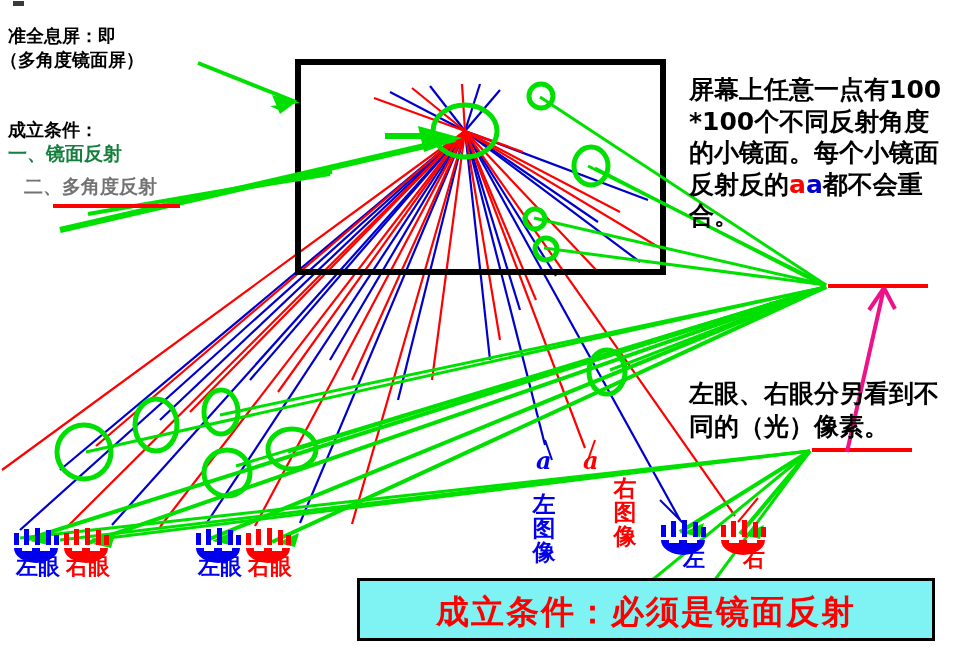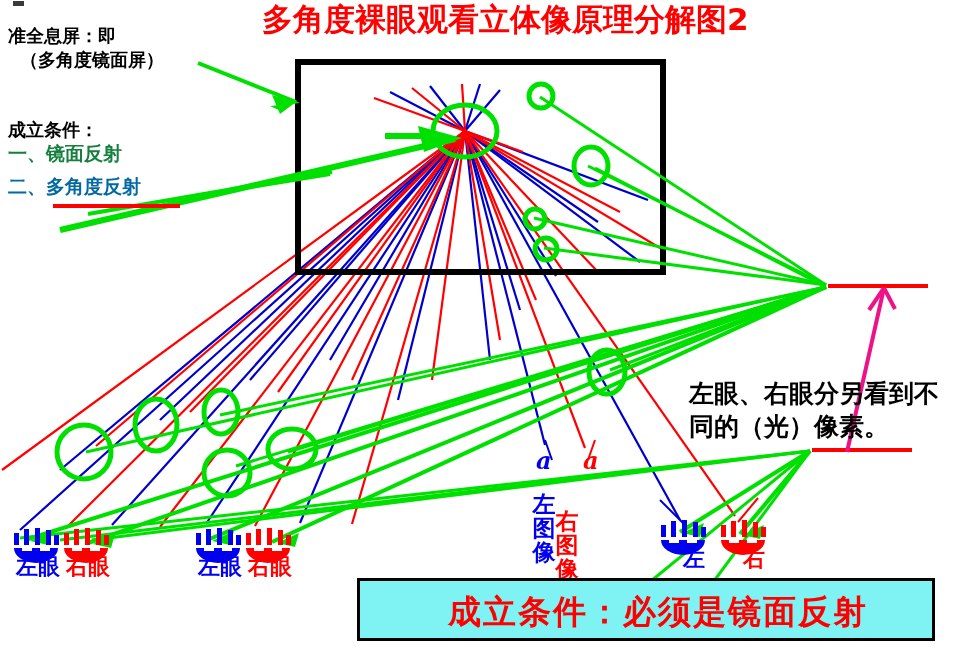--- a/index.html
+++ b/index.html
@@ -35,46 +35,46 @@
   }
   #lbl-quasi {
     left: 8px;
     top: 28px;
     font-size: 18px;
     font-weight: bold;
     color: #000000;
     font-family: Liberation Mono, monospace;
   }
   #lbl-quasi2 {
-    left: 20px;
+    left: 0;
     top: 50px;
     font-size: 18px;
     font-weight: bold;
     color: #000000;
   }
   #lbl-feat {
     left: 8px;
     top: 120px;
     font-size: 18px;
     font-weight: bold;
     color: #000000;
   }
   #lbl-feat1 {
     left: 8px;
     top: 143px;
     font-size: 19px;
     font-weight: bold;
     color: #15803d;
   }
   #lbl-feat2 {
-    left: 8px;
+    left: 24px;
     top: 176px;
     font-size: 19px;
     font-weight: bold;
-    color: #0369a1;
+    color: #737373;
   }
   #para-right {
     left: 689px;
     top: 74px;
     width: 262px;
     font-size: 25px;
     font-weight: bold;
     color: #000000;
     line-height: 1.26;
     white-space: normal;
@@ -122,21 +122,21 @@
     left: 357px;
     top: 578px;
     width: 578px;
     height: 63px;
     background: #7ff3f3;
     border: 3px solid #000000;
     box-sizing: border-box;
   }
   #bottom-box-text {
     position: absolute;
-    left: 12px;
+    left: 0;
     top: 9px;
     width: 100%;
     text-align: center;
     font-size: 33px;
     font-weight: bold;
     color: #ff0000;
     letter-spacing: 2px;
   }
   #corner-mark {
     position: absolute;
@@ -350,36 +350,36 @@
     </g>
 
     <g stroke-width="2" fill="none">
       <line x1="660" y1="500" x2="684" y2="524" stroke="#0000cc"></line>
       <line x1="758" y1="498" x2="738" y2="522" stroke="#ff0000"></line>
       <line x1="545" y1="440" x2="552" y2="460" stroke="#0000cc"></line>
       <line x1="595" y1="440" x2="588" y2="460" stroke="#ff0000"></line>
     </g>
   </svg>
 
-  <div class="txt" id="title">多角度裸眼观看立体像原理分解图2</div>
 
   <div class="txt" id="lbl-quasi">准全息屏：即</div>
   <div class="txt" id="lbl-quasi2">（多角度镜面屏）</div>
   <div class="txt" id="lbl-feat">成立条件：</div>
   <div class="txt" id="lbl-feat1">一、镜面反射</div>
   <div class="txt" id="lbl-feat2">二、多角度反射</div>
 
+  <div class="txt" id="para-right"><span>屏幕上任意一点有100*100个不同反射角度的小镜面。每个小镜面反射反的</span><span class="a-red">a</span><span class="a-blue">a</span><span>都不会重合。</span></div>
 
   <div class="txt" id="para-eyes">左眼、右眼分另看到不同的（光）像素。</div>
 
   <div class="alabel blue-t" style="left:536px; top:446px;">a</div>
   <div class="imglabel blue-t" style="left:531px; top:492px;">左图像</div>
 
   <div class="alabel red-t" style="left:583px; top:446px;">a</div>
-  <div class="imglabel red-t" style="left:554px; top:476px;margin-top:33px;">右图像</div>
+  <div class="imglabel red-t" style="left:612px; top:476px;">右图像</div>
 
   <div class="eyelabel blue-t" style="left:12px; top:556px; width:48px;">左眼</div>
   <div class="eyelabel red-t" style="left:62px; top:556px; width:48px;">右眼</div>
   <div class="eyelabel blue-t" style="left:194px; top:556px; width:48px;">左眼</div>
   <div class="eyelabel red-t" style="left:244px; top:556px; width:48px;">右眼</div>
   <div class="eyelabel blue-t" style="left:661px; top:548px; width:44px;">左</div>
   <div class="eyelabel red-t" style="left:721px; top:548px; width:44px;">右</div>
 
   <div id="bottom-box">
     <div id="bottom-box-text">成立条件：必须是镜面反射</div>

